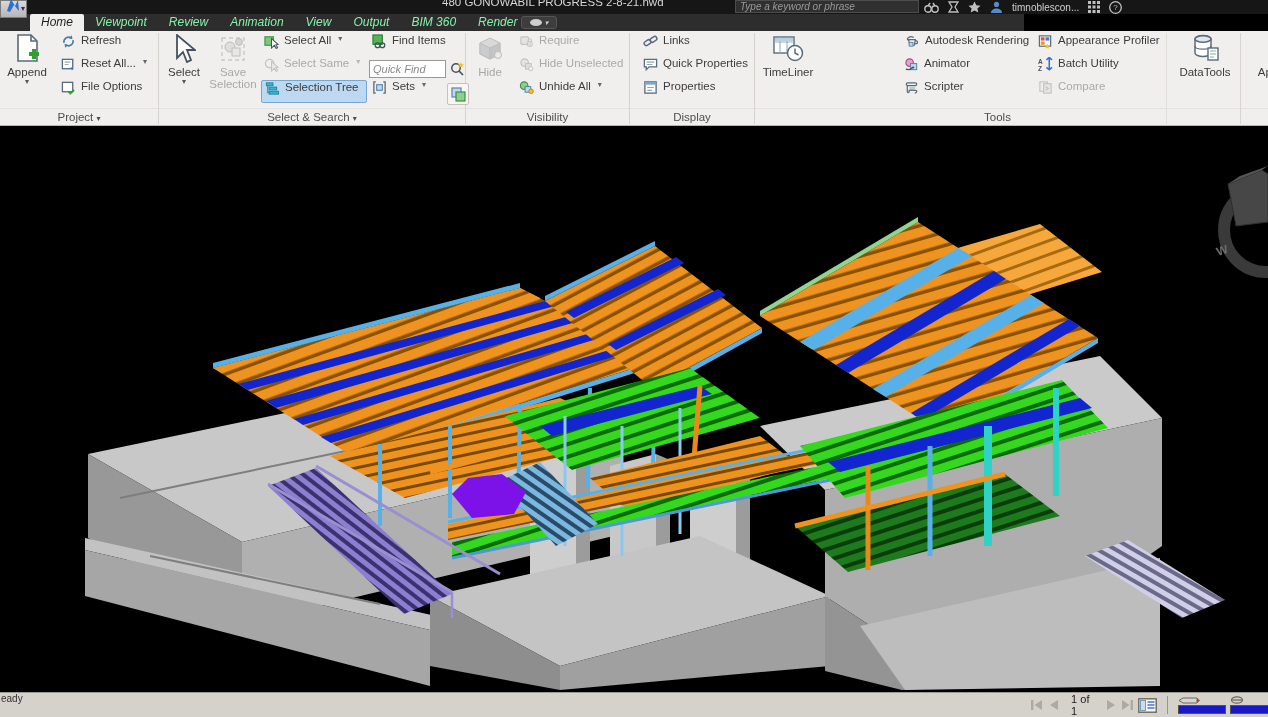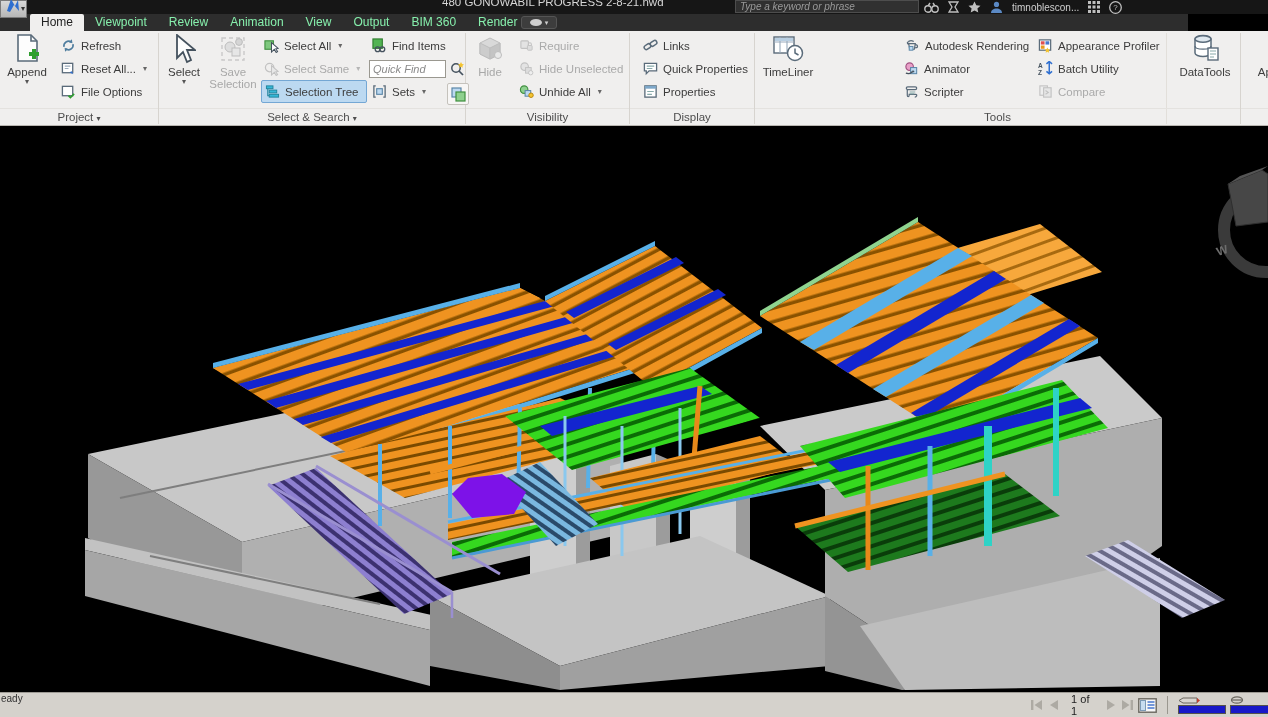--- a/index.html
+++ b/index.html
@@ -14,21 +14,21 @@
   .qat-caret { position:absolute; right:1px; top:3px; font-size:8px; color:#333; }
   .doc-title { position:absolute; left:442px; top:-4px; font-size:11.5px; color:#d6d6d6; white-space:nowrap; }
   .ic-search { position:absolute; left:735px; top:0; width:184px; height:13px; background:#303030;
                border:1px solid #4d4d4d; color:#9a9a9a; font-style:italic; font-size:10px; padding:0 4px;
                font-family:"Liberation Sans", sans-serif; }
   .ic-search::placeholder { color:#9a9a9a; font-style:italic; }
   .infocenter { position:absolute; left:924px; top:0; height:14px; display:flex; align-items:center; gap:9px; }
   .ic-user-label { color:#cfcfcf; font-size:10px; max-width:84px; overflow:hidden; white-space:nowrap; }
 
   
-  .tabrow { position:absolute; left:0; top:14px; width:1188px; height:17px; background:#2d2d2d; }
+  .tabrow { position:absolute; left:0; top:14px; width:1024px; height:17px; background:#2d2d2d;font-style:italic; }
   .tabs { position:absolute; left:30px; top:0; display:flex; height:17px; }
   .tab { padding:0 11px; font-size:12px; line-height:17px; color:#86efac; cursor:default; }
   .tab.active { background:#f0efee; color:#222; border-radius:2px 2px 0 0; }
   .ribbon-pill { position:absolute; left:521px; top:2px; width:36px; height:13px; background:#3d3d3d;
                  border:1px solid #555; border-radius:3px; display:flex; align-items:center; justify-content:center; gap:3px; }
   .ribbon-pill .oval { width:12px; height:7px; background:#cfcfcf; border-radius:50%; }
   .ribbon-pill .caret { font-size:7px; color:#cfcfcf; }
 
   
   .ribbon { position:absolute; left:0; top:31px; width:1268px; height:95px; background:#f0efee;
@@ -38,21 +38,21 @@
                   font-size:11.5px; color:#4e4e4e; line-height:16px; border-top:1px solid #e4e2df; }
   .gsep { position:absolute; top:2px; height:91px; width:1px; background:#d7d4cf; }
 
   .bigbtn { position:absolute; top:1px; display:flex; flex-direction:column; align-items:center;
             font-size:11.5px; color:#3c3c3c; text-align:center; line-height:12px; cursor:default; }
   .bigbtn .bicon { height:34px; display:flex; align-items:center; }
   .bigbtn .caret { font-size:8px; color:#555; line-height:7px; }
   .bigbtn.disabled { color:#a8a8a8; }
 
   .scol { position:absolute; top:3px; display:flex; flex-direction:column; }
-  .sitem { display:flex; align-items:center; gap:5px; height:23px; font-size:11.5px; color:#3c3c3c;
+  .sitem { display:flex; gap:5px; height:23px; font-size:11.5px; color:#3c3c3c;
            white-space:nowrap; cursor:default; padding:0 3px; }
   .sitem.disabled { color:#aaa; }
   .sitem .caret { font-size:8px; color:#666; margin-left:2px; }
   .sitem.disabled .caret { color:#b5b5b5; }
   .sitem.hl { background:#bcd9f1; border:1px solid #74a7d4; border-radius:2px; }
 
   .quickfind { display:flex; align-items:center; height:19px; margin:2px 0; }
   .quickfind input { width:77px; height:18px; border:1px solid #9a9890; font-size:11px; font-style:italic;
                      color:#777; padding:0 3px; background:#fff; font-family:"Liberation Sans", sans-serif; }
   .quickfind input::placeholder { color:#8a8a8a; font-style:italic; }

